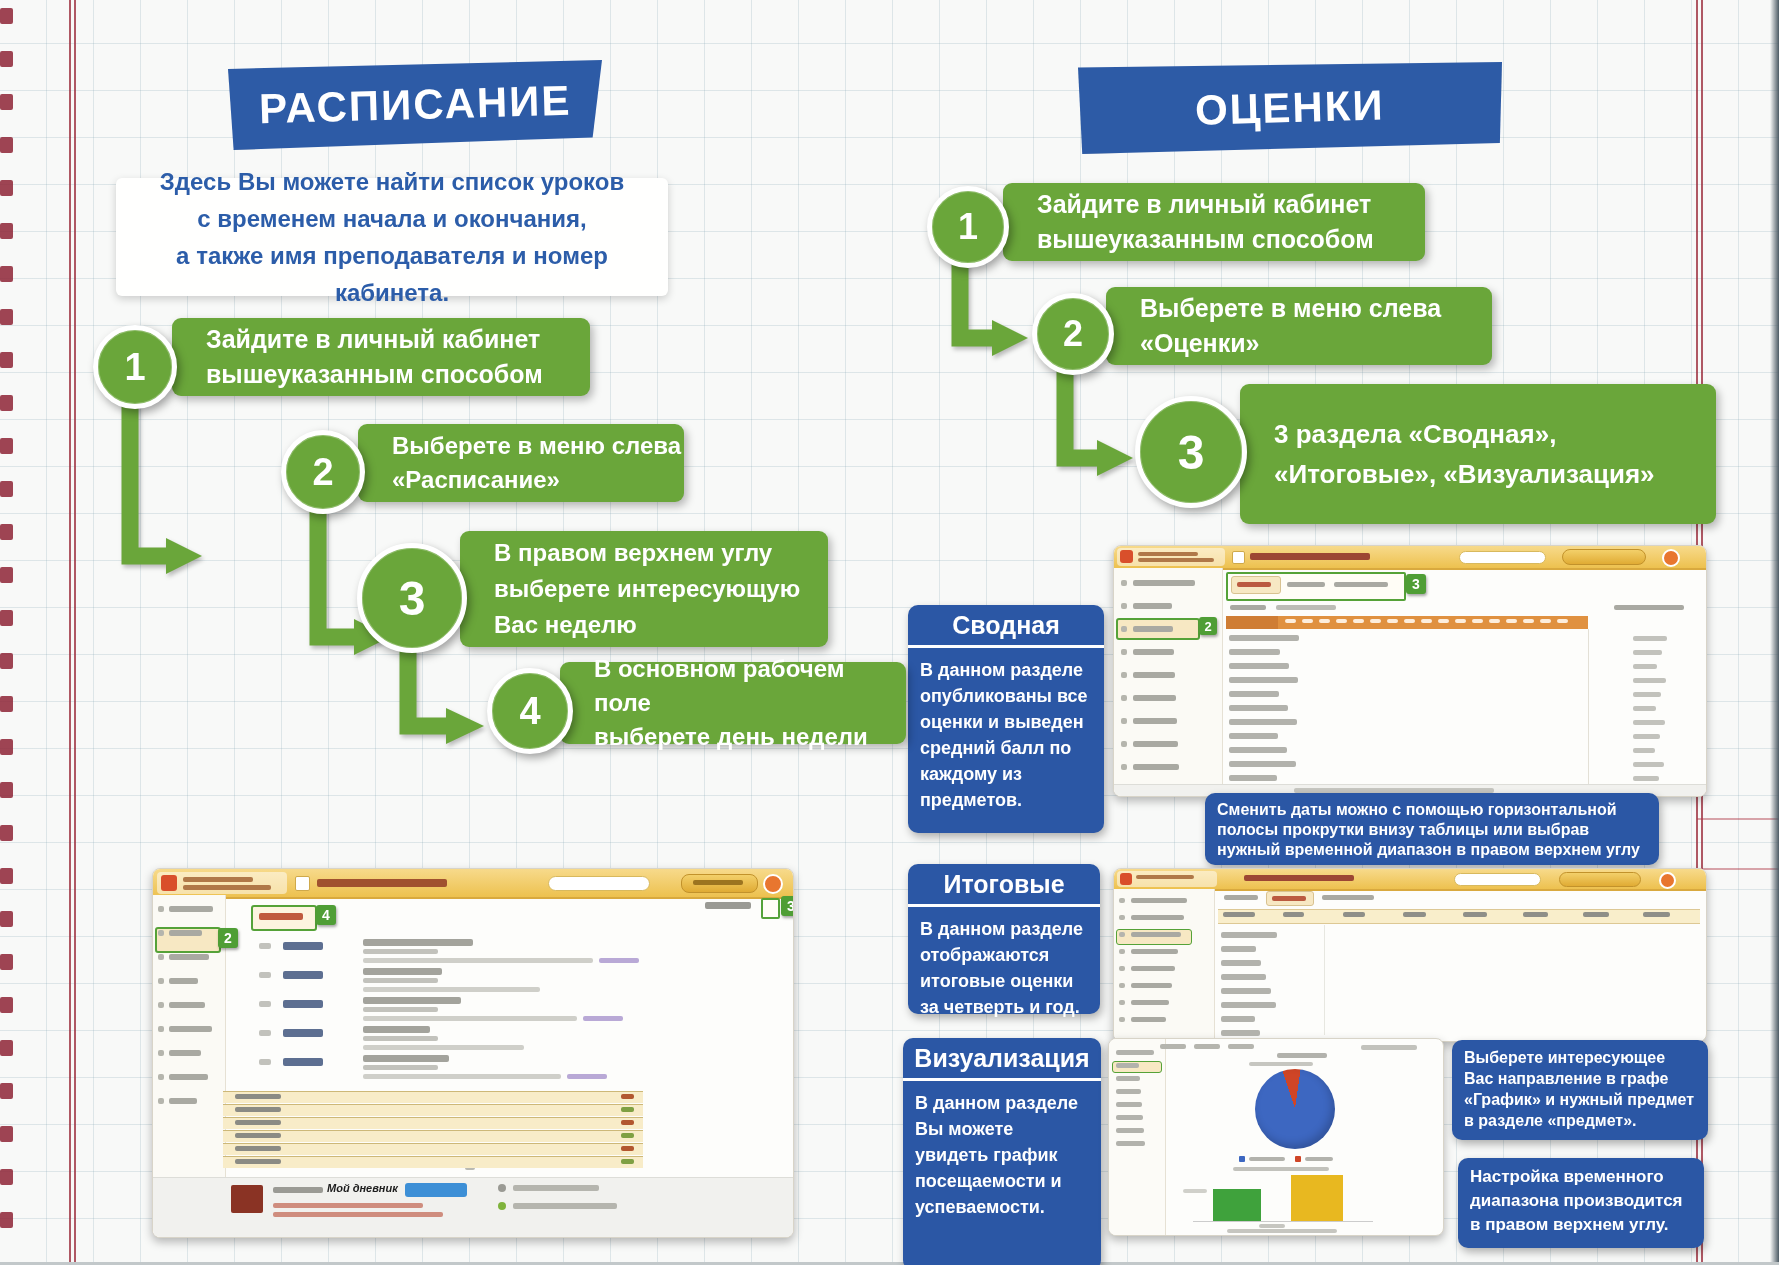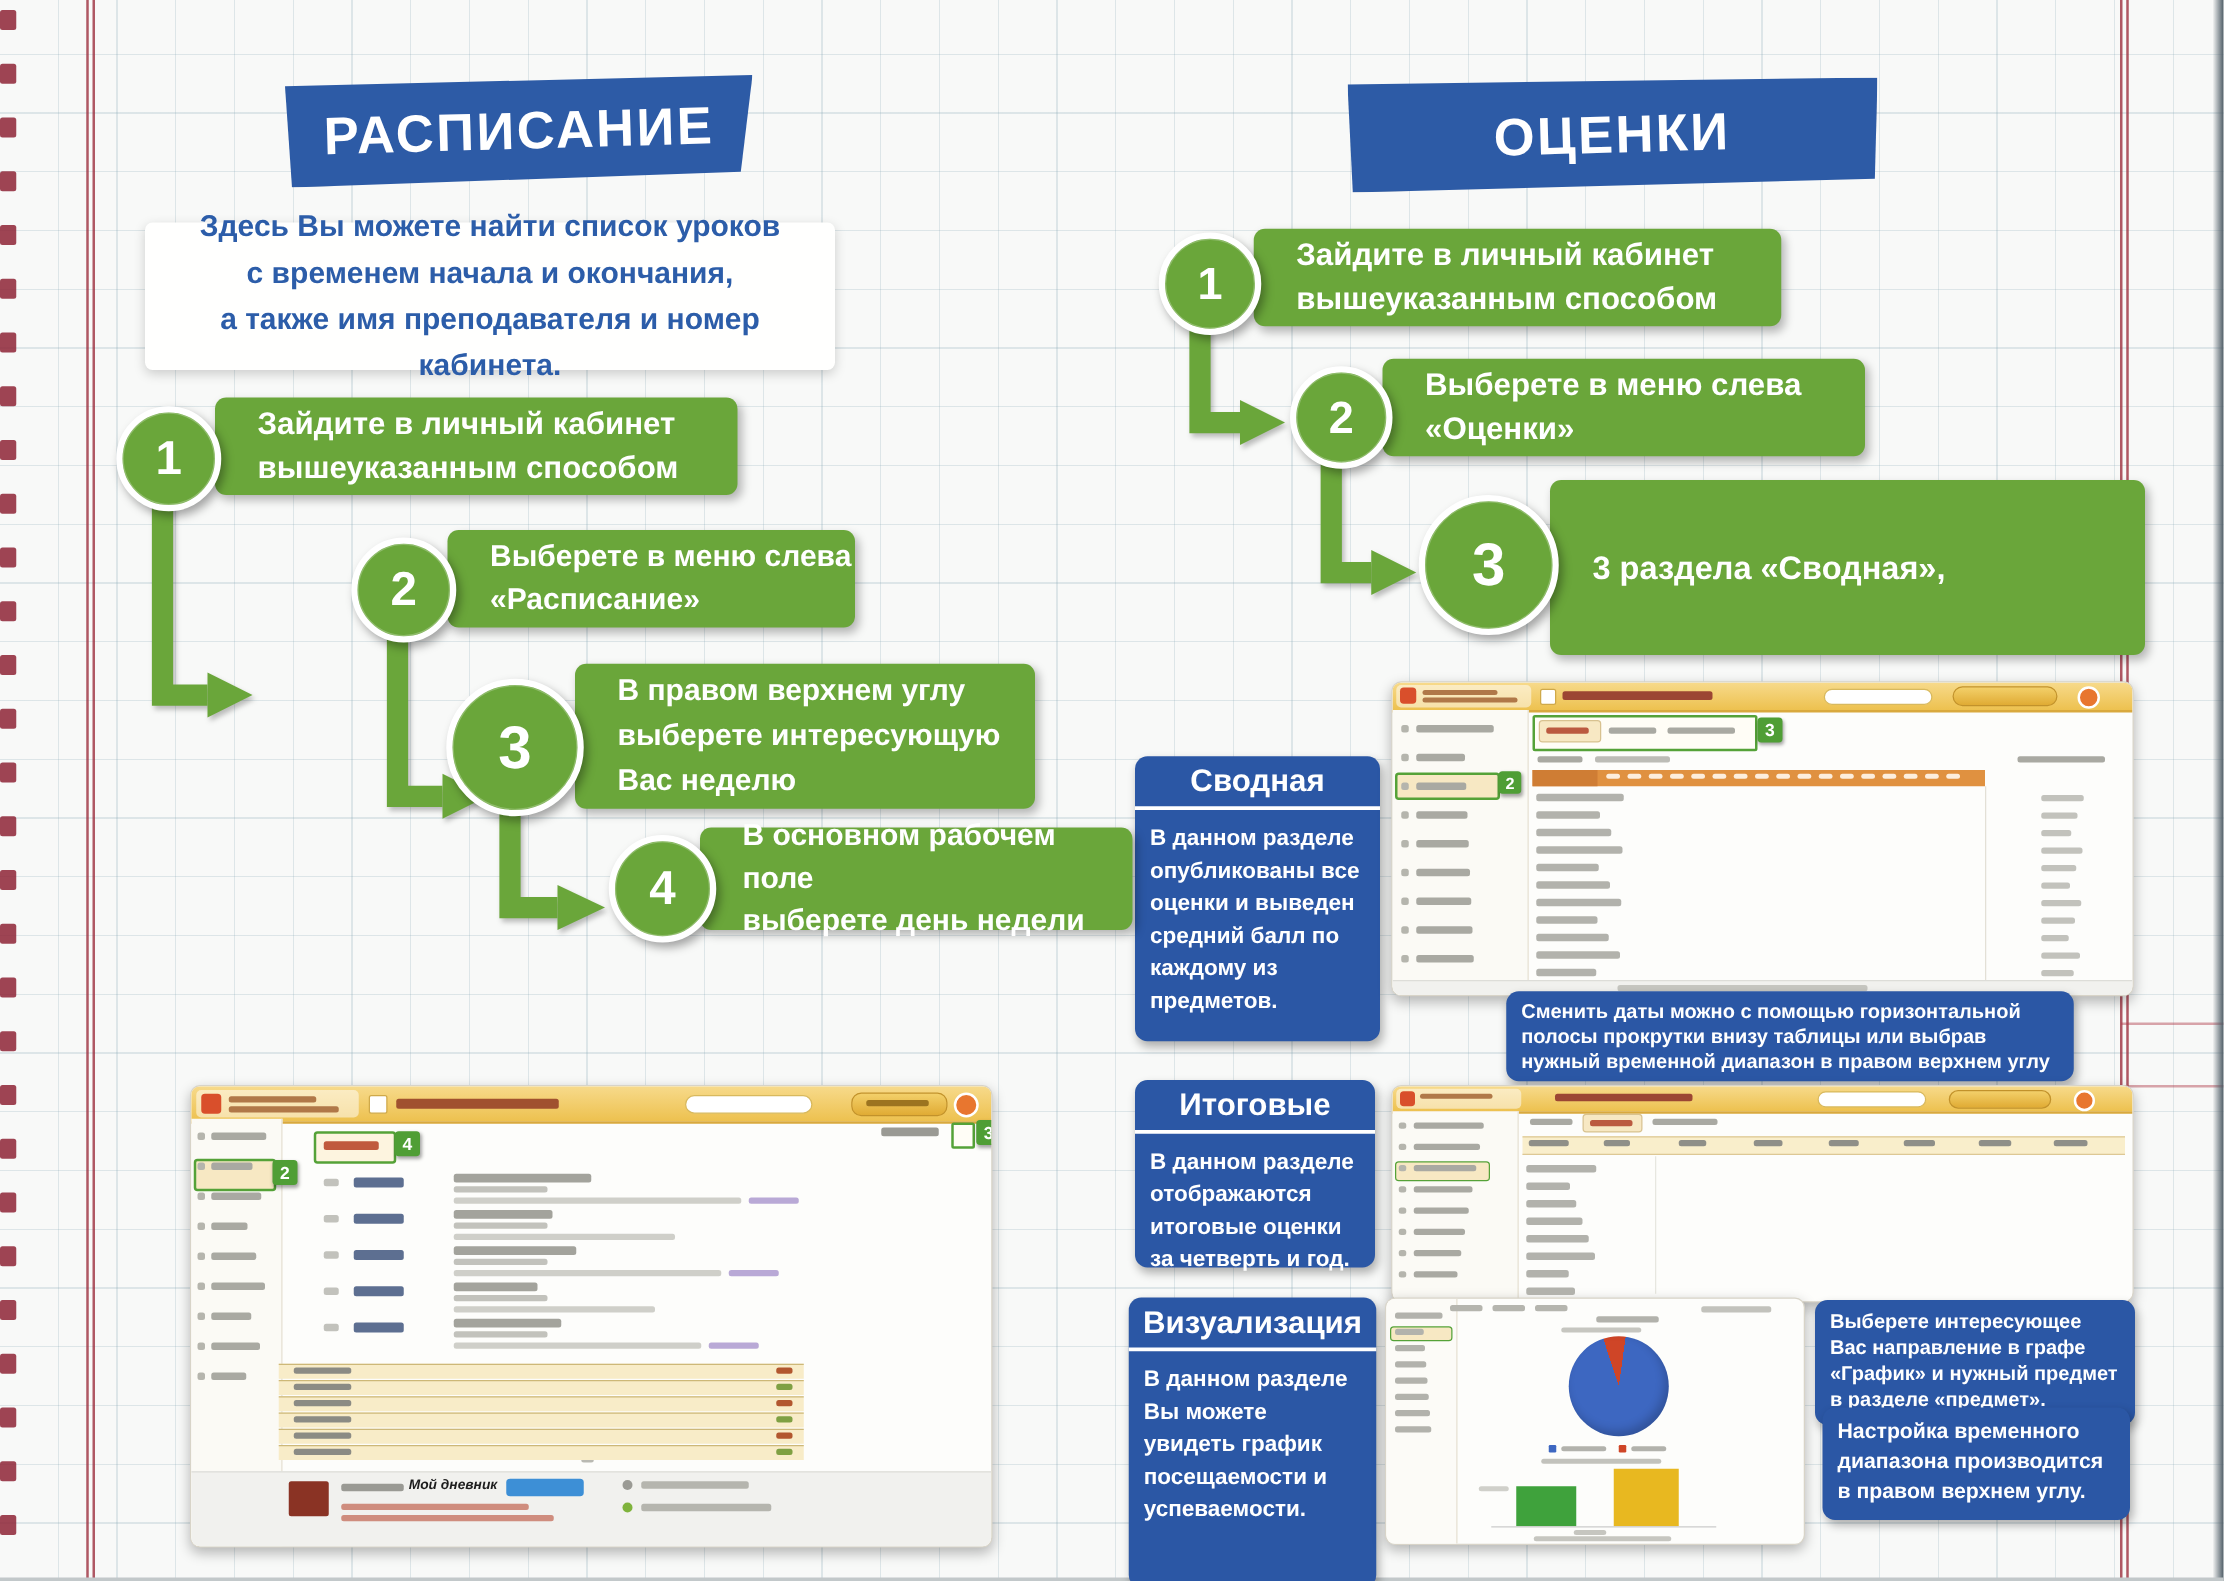--- a/index.html
+++ b/index.html
@@ -261,20 +261,21 @@
   <svg class="arrow" style="left:1053px;top:368px" width="92" height="118">
     <polyline points="12,0 12,90 44,90" fill="none" stroke="#6aa63a" stroke-width="17"></polyline>
     <polygon points="44,72 44,108 80,90" fill="#6aa63a"></polygon>
   </svg>
 
   <div class="circle" style="left:1135px;top:396px;width:102px;height:102px;font-size:48px">
       <span>3</span>
     </div>
   <div class="stepbar" style="left:1240px;top:384px;width:442px;height:140px;font-size:26px;line-height:40px">
     <span>3 раздела «Сводная»,</span>
+    <span>«Итоговые», «Визуализация»</span>
   </div>
 
   <div class="infobox" style="left:908px;top:605px;width:196px;height:228px">
     <h3>Сводная</h3>
     <p>В данном разделе опубликованы все оценки и выведен средний балл по каждому из предметов.</p>
   </div>
   <div class="infobox" style="left:908px;top:864px;width:192px;height:150px">
     <h3>Итоговые</h3>
     <p>В данном разделе отображаются итоговые оценки за четверть и год.</p>
   </div>
@@ -369,21 +370,21 @@
 
     <div class="blur" style="left:74px;top:150px;width:24px;height:4px;background:#d0d0ca"></div>
     <div class="gbar" style="left:104px;top:150px;width:48px;height:32px"></div>
     <div class="ybar" style="left:182px;top:136px;width:52px;height:46px"></div>
     <div style="position:absolute;left:84px;top:182px;width:180px;height:1px;background:#ccc"></div>
     <div class="blur" style="left:150px;top:185px;width:26px;height:4px;background:#c6c6c0"></div>
     <div class="blur" style="left:118px;top:190px;width:110px;height:4px;background:#c6c6c0"></div>
   </div>
 
   <div class="notebox" style="left:1452px;top:1040px;width:232px;height:86px;font-size:16px;line-height:21px">Выберете интересующее Вас направление в графе «График» и нужный предмет в разделе «предмет».</div>
-  <div class="notebox" style="left:1458px;top:1126px;width:222px;height:76px;font-size:17px;line-height:24px">Настройка временного диапазона производится в правом верхнем углу.</div>
+  <div class="notebox" style="left:1458px;top:1158px;width:222px;height:76px;font-size:17px;line-height:24px">Настройка временного диапазона производится в правом верхнем углу.</div>
 
 <div class="blur" style="left: 158px; top: 906px; width: 6px; height: 6px; background: rgb(181, 181, 173);"></div>
     <div class="blur" style="left: 158px; top: 930px; width: 6px; height: 6px; background: rgb(181, 181, 173);"></div>
     <div class="blur" style="left: 158px; top: 954px; width: 6px; height: 6px; background: rgb(181, 181, 173);"></div>
     <div class="blur" style="left: 158px; top: 978px; width: 6px; height: 6px; background: rgb(181, 181, 173);"></div>
     <div class="blur" style="left: 158px; top: 1002px; width: 6px; height: 6px; background: rgb(181, 181, 173);"></div>
     <div class="blur" style="left: 158px; top: 1026px; width: 6px; height: 6px; background: rgb(181, 181, 173);"></div>
     <div class="blur" style="left: 158px; top: 1050px; width: 6px; height: 6px; background: rgb(181, 181, 173);"></div>
     <div class="blur" style="left: 158px; top: 1074px; width: 6px; height: 6px; background: rgb(181, 181, 173);"></div>
     <div class="blur" style="left: 158px; top: 1098px; width: 6px; height: 6px; background: rgb(181, 181, 173);"></div>

